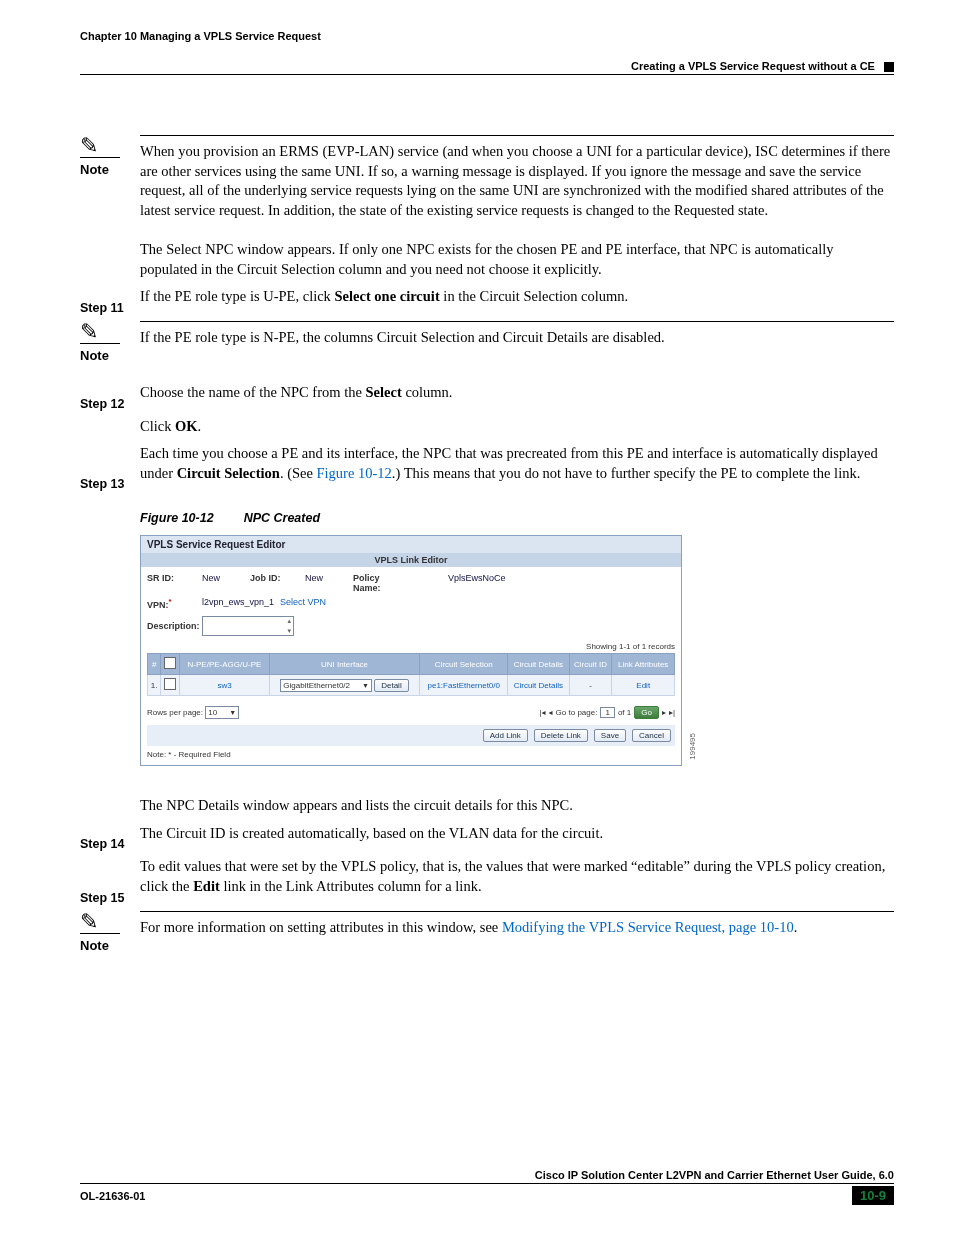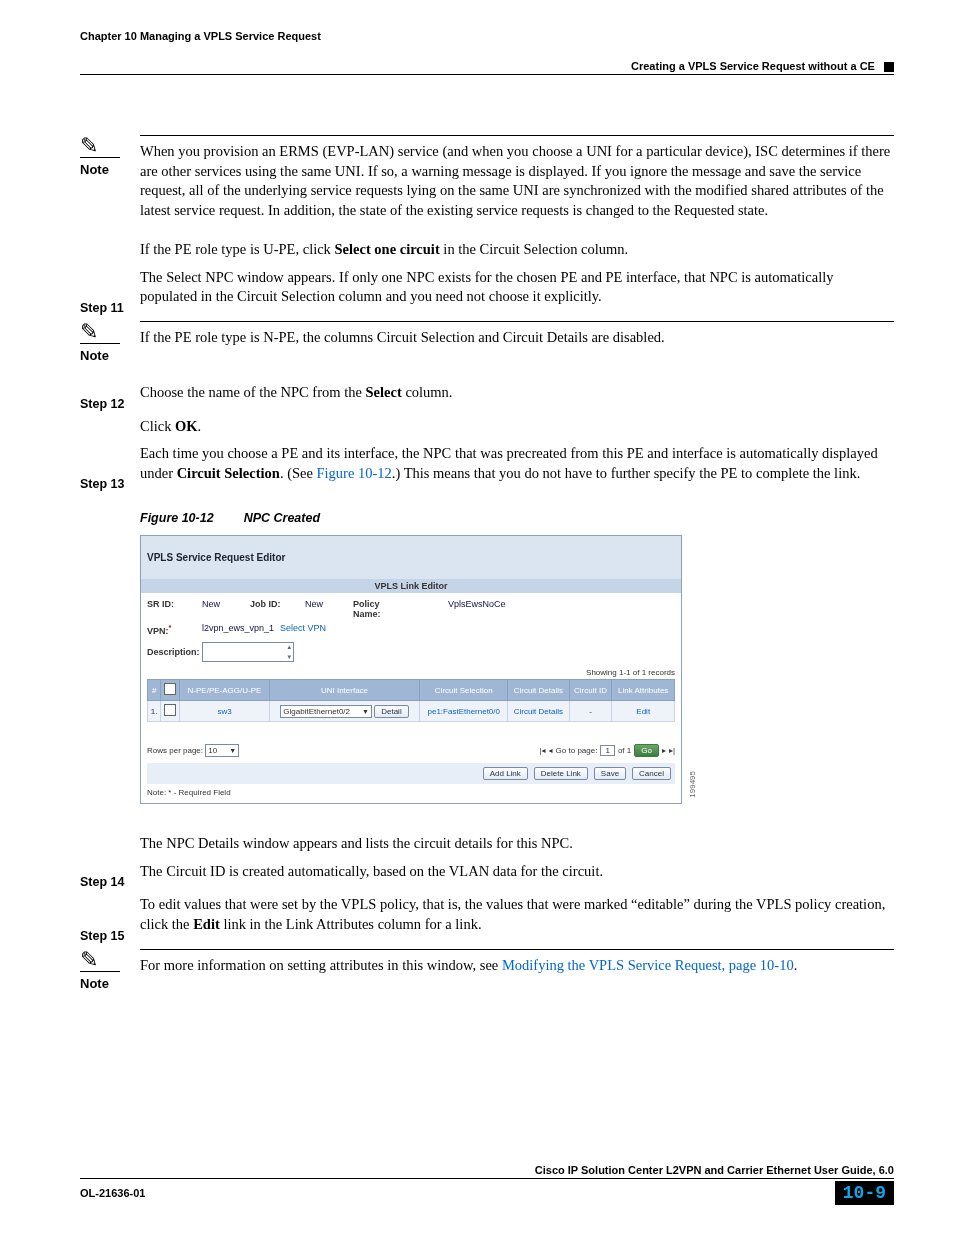--- a/index.html
+++ b/index.html
@@ -115,21 +115,21 @@
     width: 540px;
     font-family: Arial, Helvetica, sans-serif;
     font-size: 9px;
     color: #333;
     border: 1px solid #8aa0c0;
     background: #fff;
     position: relative;
   }
   .fig-title {
     background: #dbe5f1;
-    padding: 16px 6px;
+    padding: 3px 6px;
     font-weight: bold;
     font-size: 10px;
     color: #223;
   }
   .fig-sub {
     background: #c6d4e8;
     text-align: center;
     font-weight: bold;
     padding: 2px;
     font-size: 9px;
@@ -165,21 +165,21 @@
   }
   .dd .arrow { font-size: 7px; }
   .btn {
     border: 1px solid #7a8aa0; background: linear-gradient(#fdfdfd,#e4ebf5);
     padding: 1px 6px; font-size: 8px; color: #234; display: inline-block;
     border-radius: 2px;
   }
   .btn.green { color: #fff; background: linear-gradient(#6aa56a,#3c7d3c); border-color: #3c7d3c; }
   .pager {
     display: flex; justify-content: space-between; align-items: center;
-    margin-top: 22px; font-size: 8px;
+    margin-top: 10px; font-size: 8px;
   }
   .pager .right { display: flex; align-items: center; gap: 3px; }
   .pgbox { border: 1px solid #7a8aa0; background: #fff; padding: 0 4px; }
   .action-row {
     background: #e8eef7; margin-top: 6px; padding: 4px; 
     display: flex; justify-content: flex-end; gap: 6px;
   }
   .req-note { font-size: 8px; margin-top: 4px; }
   .fig-idnum {
     position: absolute; right: -16px; bottom: 6px; font-size: 8px; color: #666;
@@ -197,21 +197,21 @@
     font-family: Arial, Helvetica, sans-serif;
     font-weight: bold;
     font-size: 11px;
   }
   .footer-hr { border: none; border-top: 1px solid #000; margin: 2px 0; }
   .footer-row {
     display: flex; justify-content: space-between; align-items: center;
     font-family: Arial, Helvetica, sans-serif; font-size: 11px; font-weight: bold;
   }
   .page-badge {
-    background: #000; color: #0ea5e9; padding: 2px 8px; font-size: 18px; font-family: Liberation Mono, monospace;
+    background: #000; color: #15803d; padding: 2px 8px; font-size: 13px;
   }
 </style>
 </head>
 <body>
 
 <div class="page">
   <div class="header-left">Chapter 10      Managing a VPLS Service Request</div>
   <div class="header-right-wrap">
     <span>Creating a VPLS Service Request without a CE</span>
     <span class="marker"></span>
@@ -228,24 +228,24 @@
       </div>
       <div class="note-text">
         <hr class="note-text-rule">
         <span>When you provision an ERMS (EVP-LAN) service (and when you choose a UNI for a particular device), ISC determines if there are other services using the same UNI. If so, a warning message is displayed. If you ignore the message and save the service request, all of the underlying service requests lying on the same UNI are synchronized with the modified shared attributes of the latest service request. In addition, the state of the existing service requests is changed to the Requested state.</span>
       </div>
     </div>
 
     <div class="step-row">
       <div class="step-label">Step 11</div>
       <div class="step-text">
+        <p>The Select NPC window appears. If only one NPC exists for the chosen PE and PE interface, that NPC is automatically populated in the Circuit Selection column and you need not choose it explicitly.</p>
         <p>
           <span>If the PE role type is U-PE, click </span><b>Select one circuit</b><span> in the Circuit Selection column.</span>
         </p>
-        <p>The Select NPC window appears. If only one NPC exists for the chosen PE and PE interface, that NPC is automatically populated in the Circuit Selection column and you need not choose it explicitly.</p>
       </div>
     </div>
 
     <div class="note-block">
       <div class="note-col">
         <div class="note-icon">✎</div>
         <hr class="note-rule">
         <div class="note-label">Note</div>
       </div>
       <div class="note-text">

